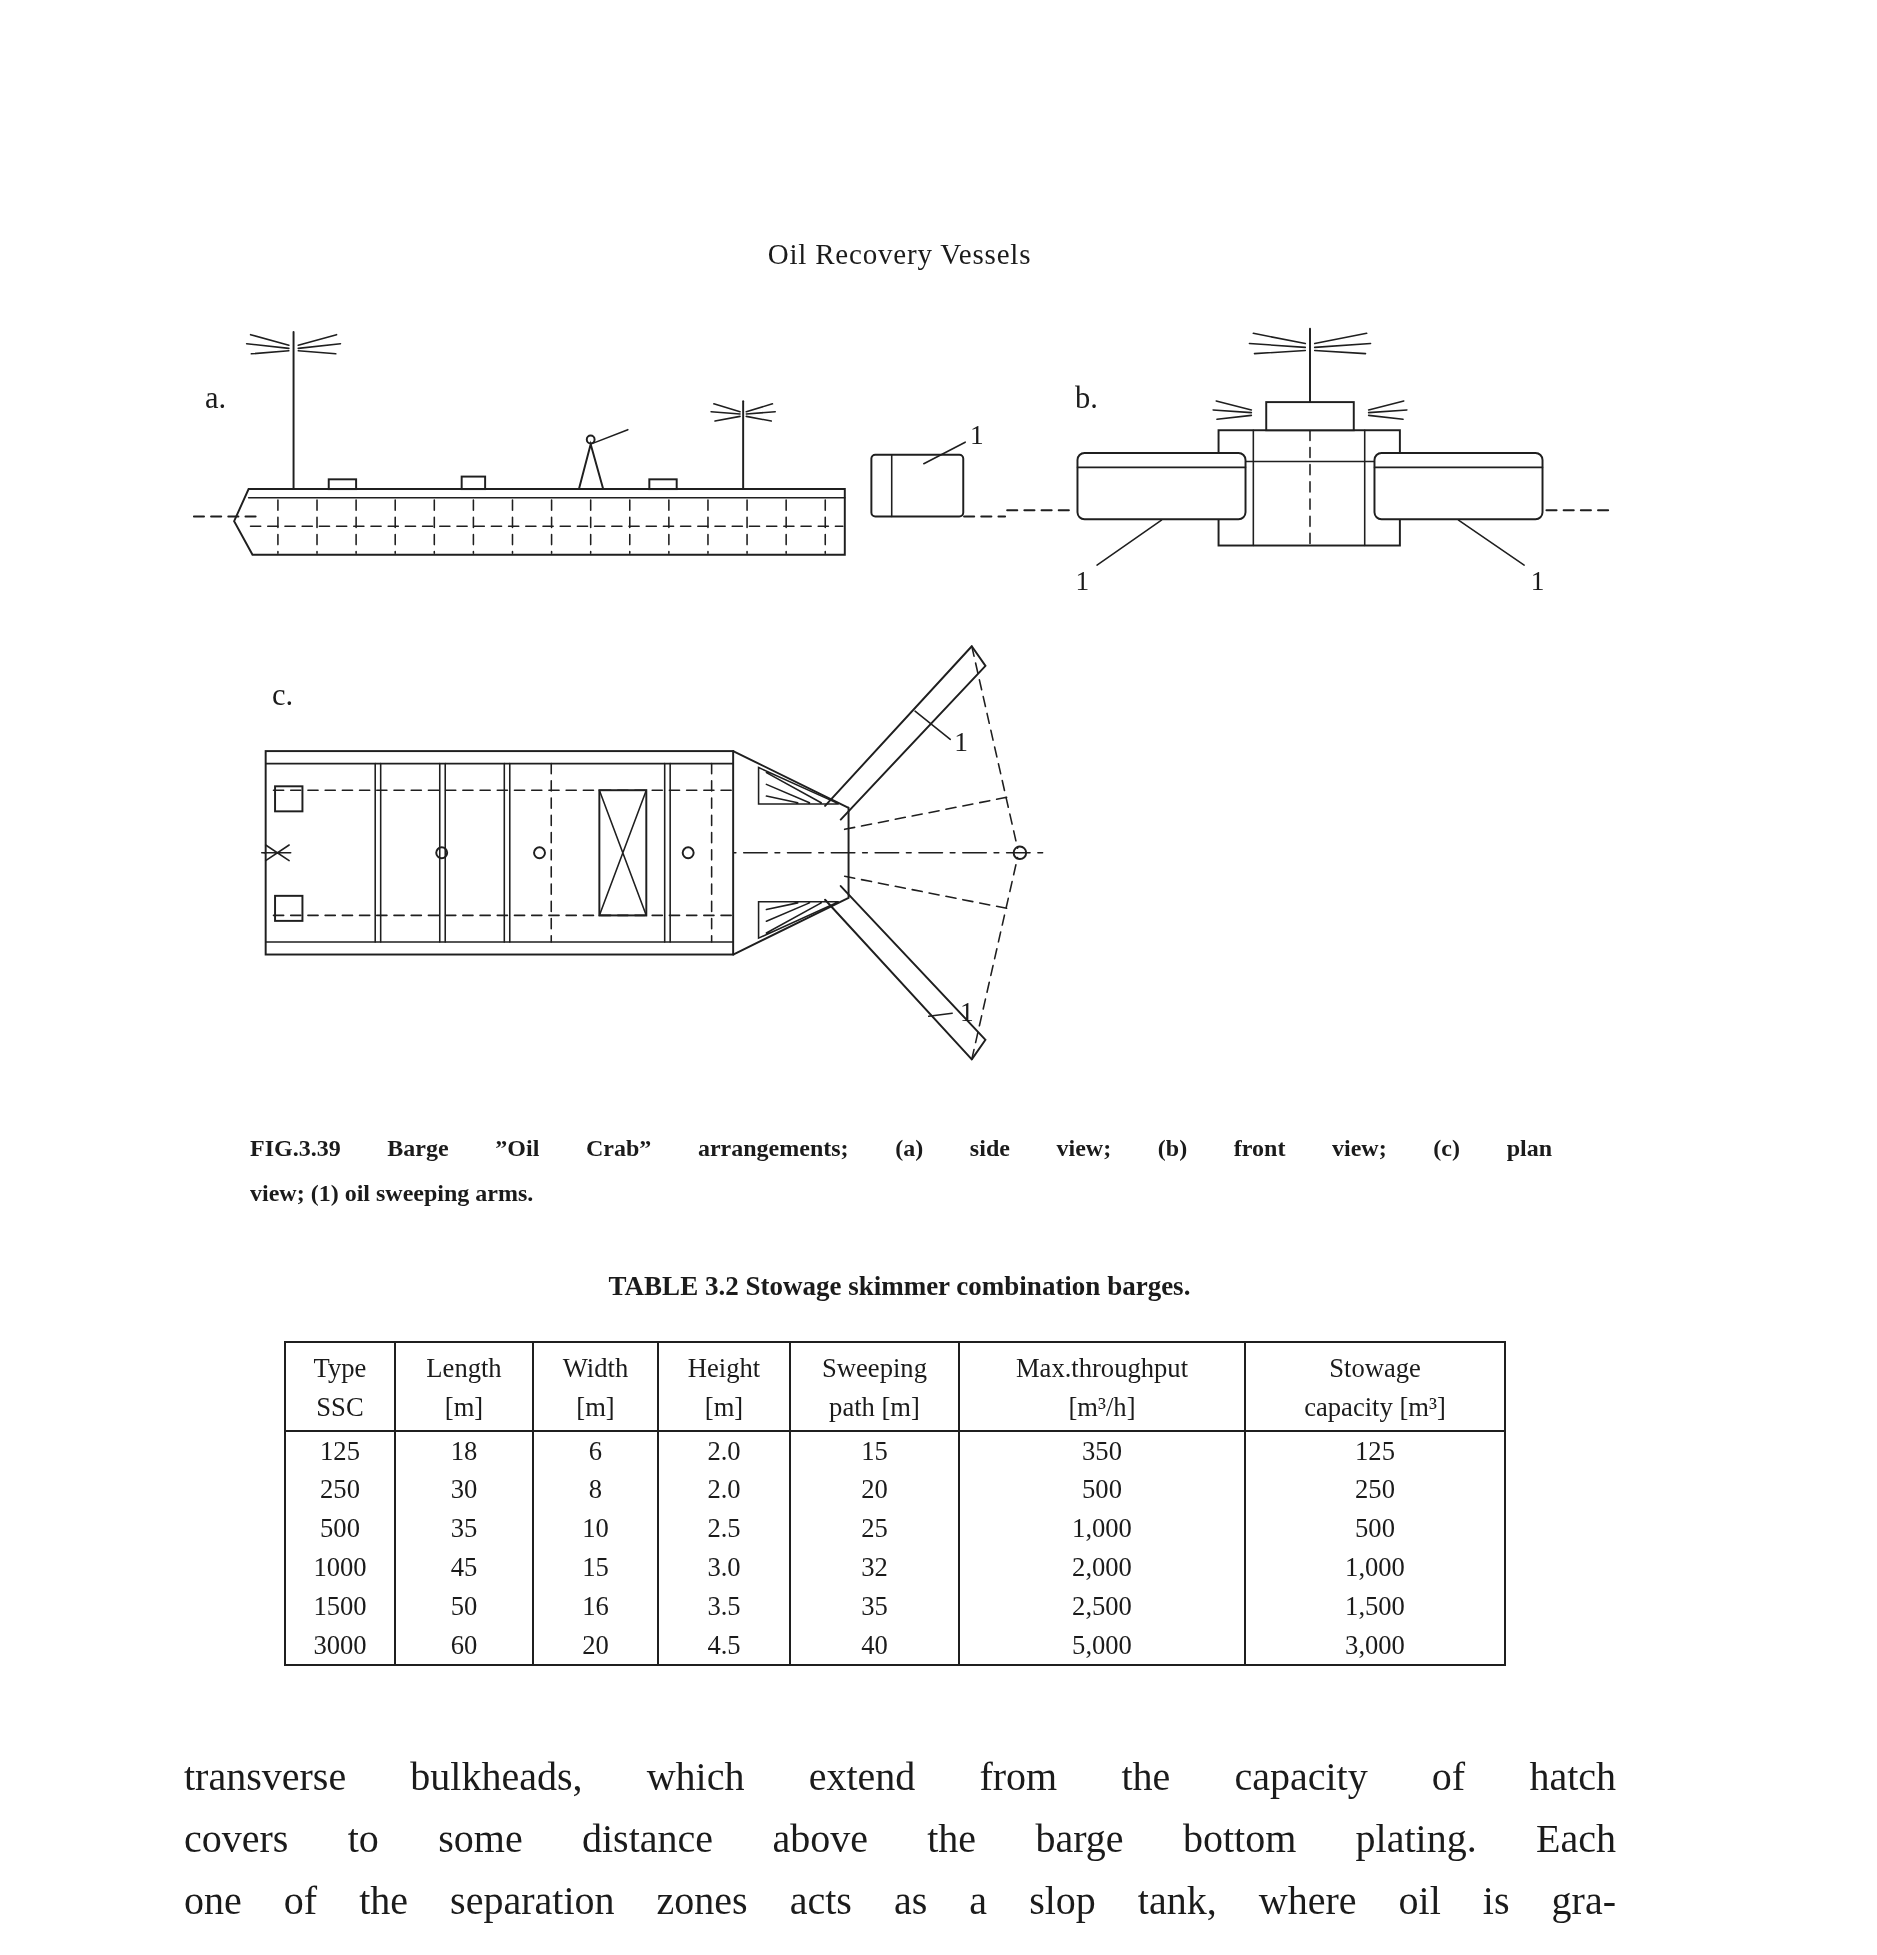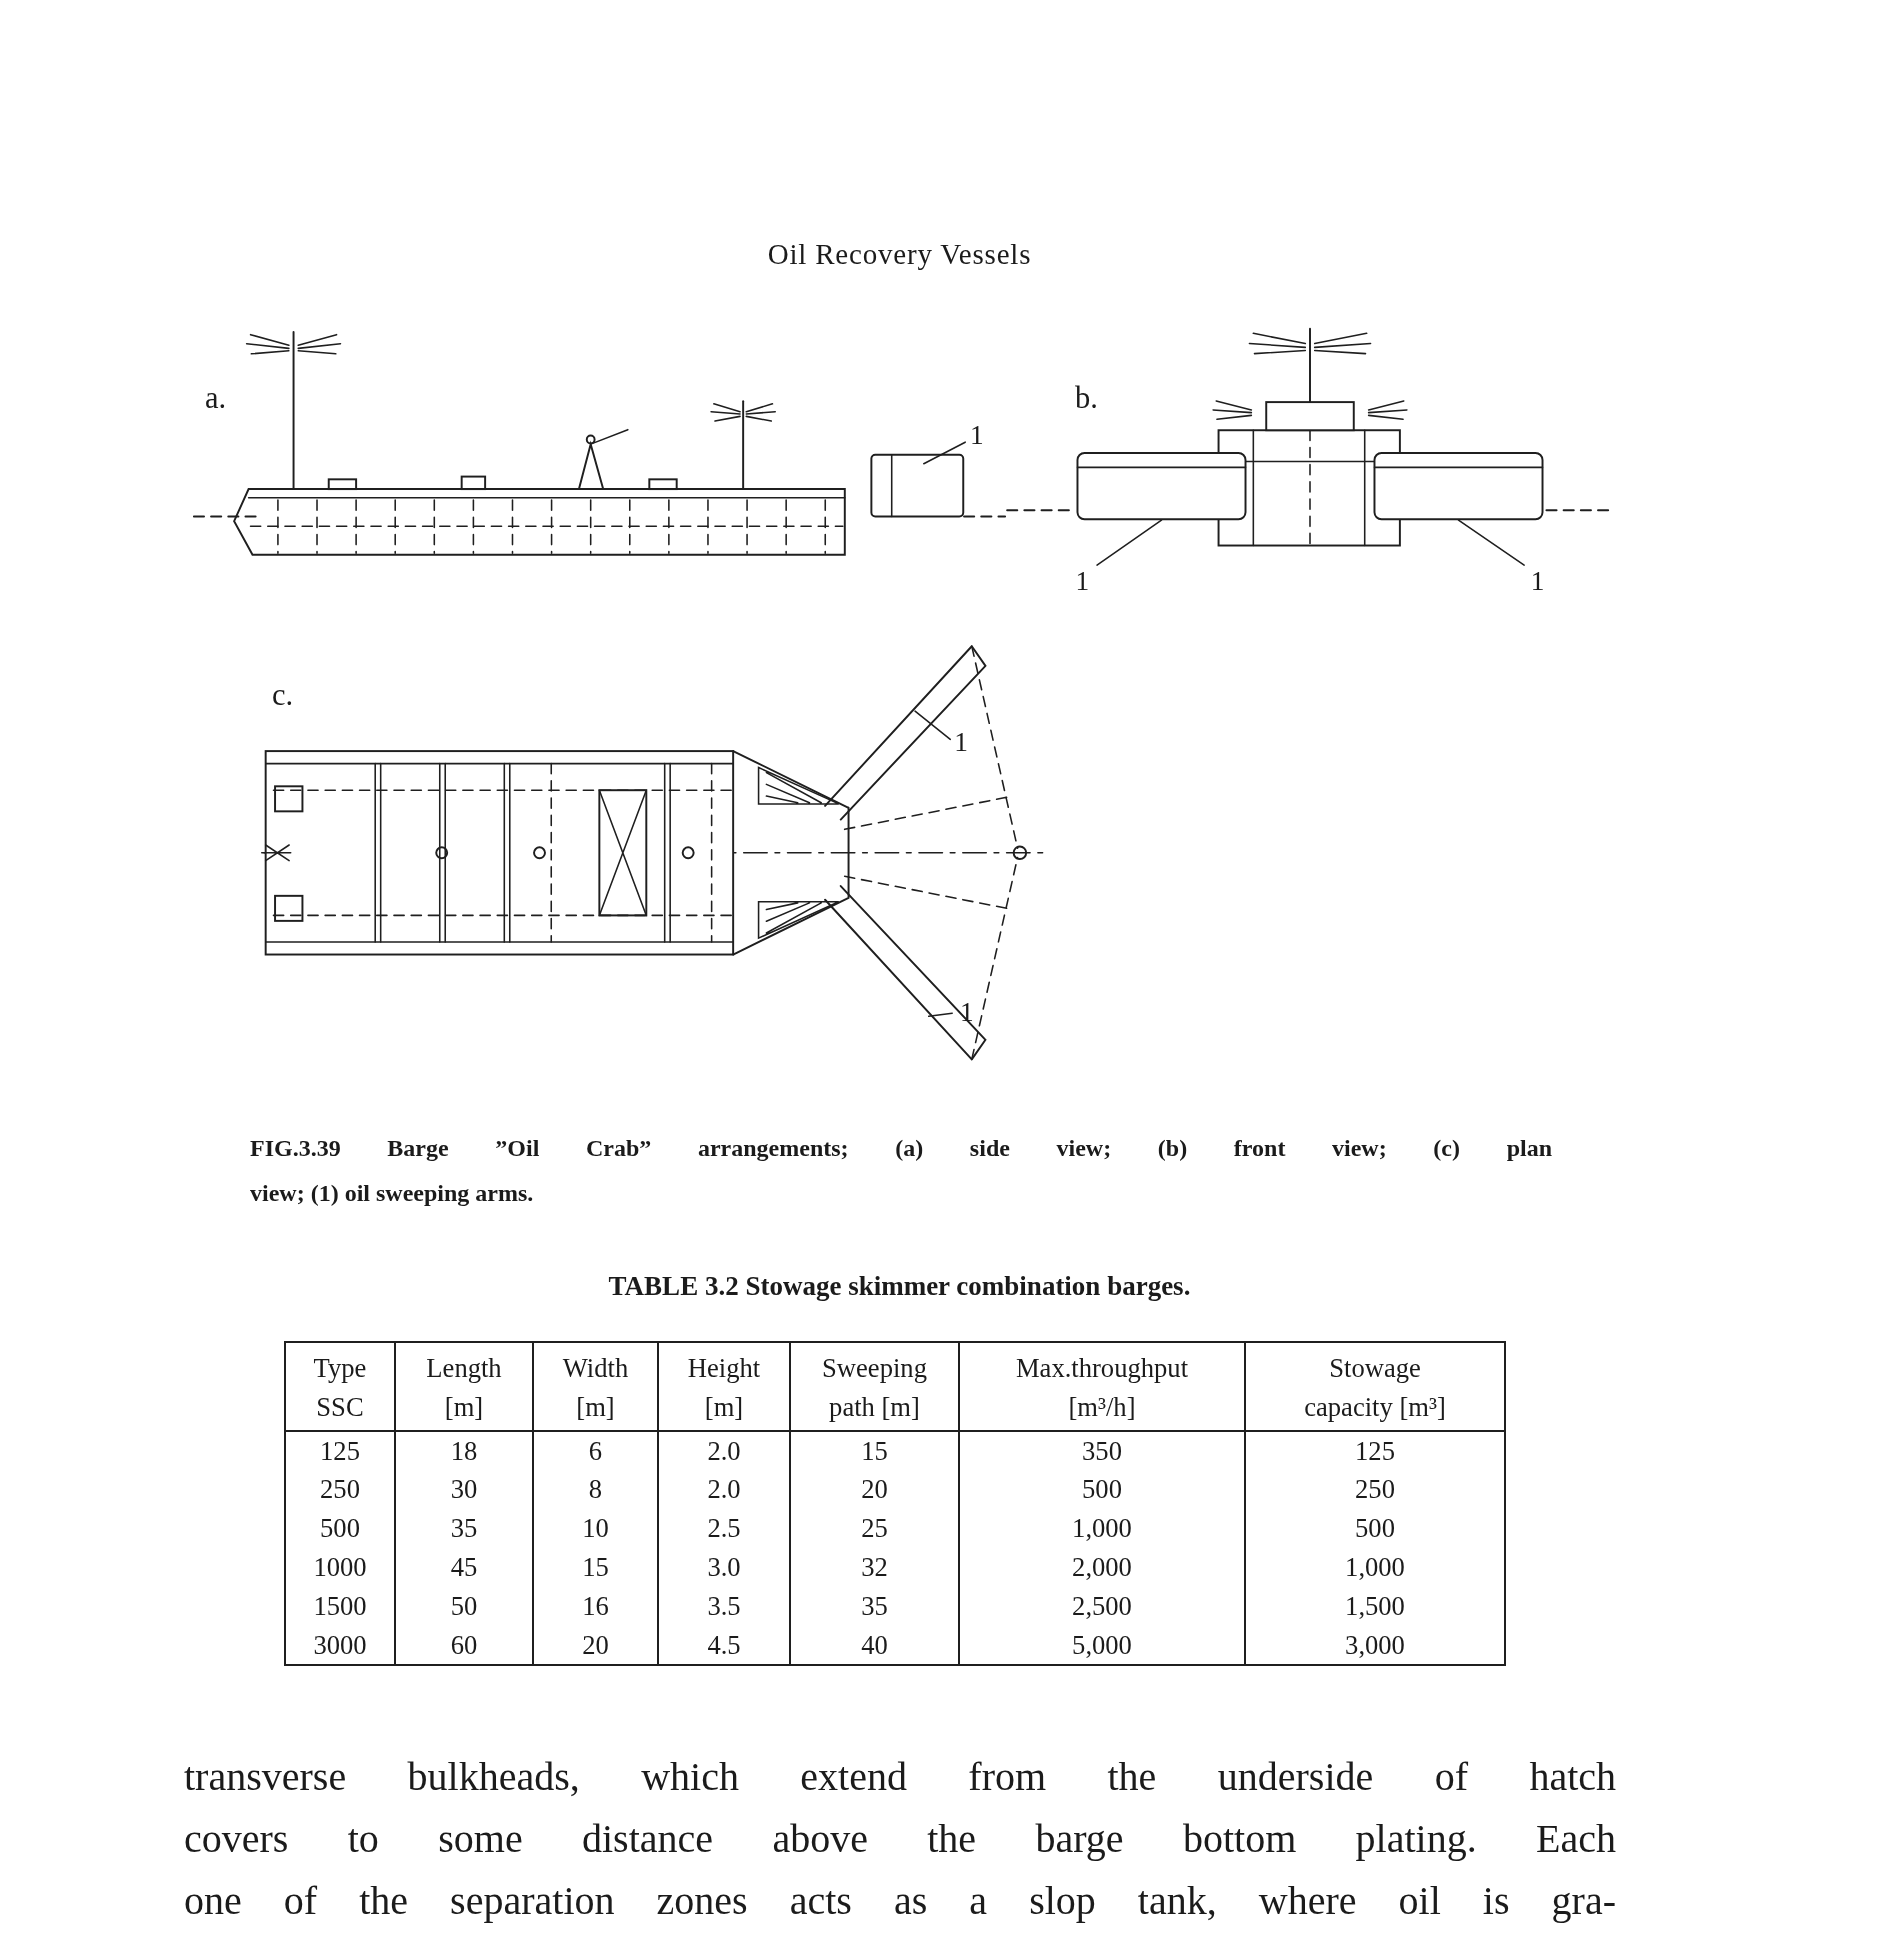--- a/index.html
+++ b/index.html
@@ -239,20 +239,20 @@
           <td>20</td>
           <td>4.5</td>
           <td>40</td>
           <td>5,000</td>
           <td>3,000</td>
         </tr>
       </tbody>
   </table>
 
   <div class="body-text">
-    <div class="bline j">transverse bulkheads, which extend from the underside of hatch</div>
+    <div class="bline j">transverse bulkheads, which extend from the capacity of hatch</div>
     <div class="bline j">covers to some distance above the barge bottom plating. Each</div>
     <div class="bline j">one of the separation zones acts as a slop tank, where oil is gra-</div>
 
   </div>
 
 </div>
 
 
 </body></html>

